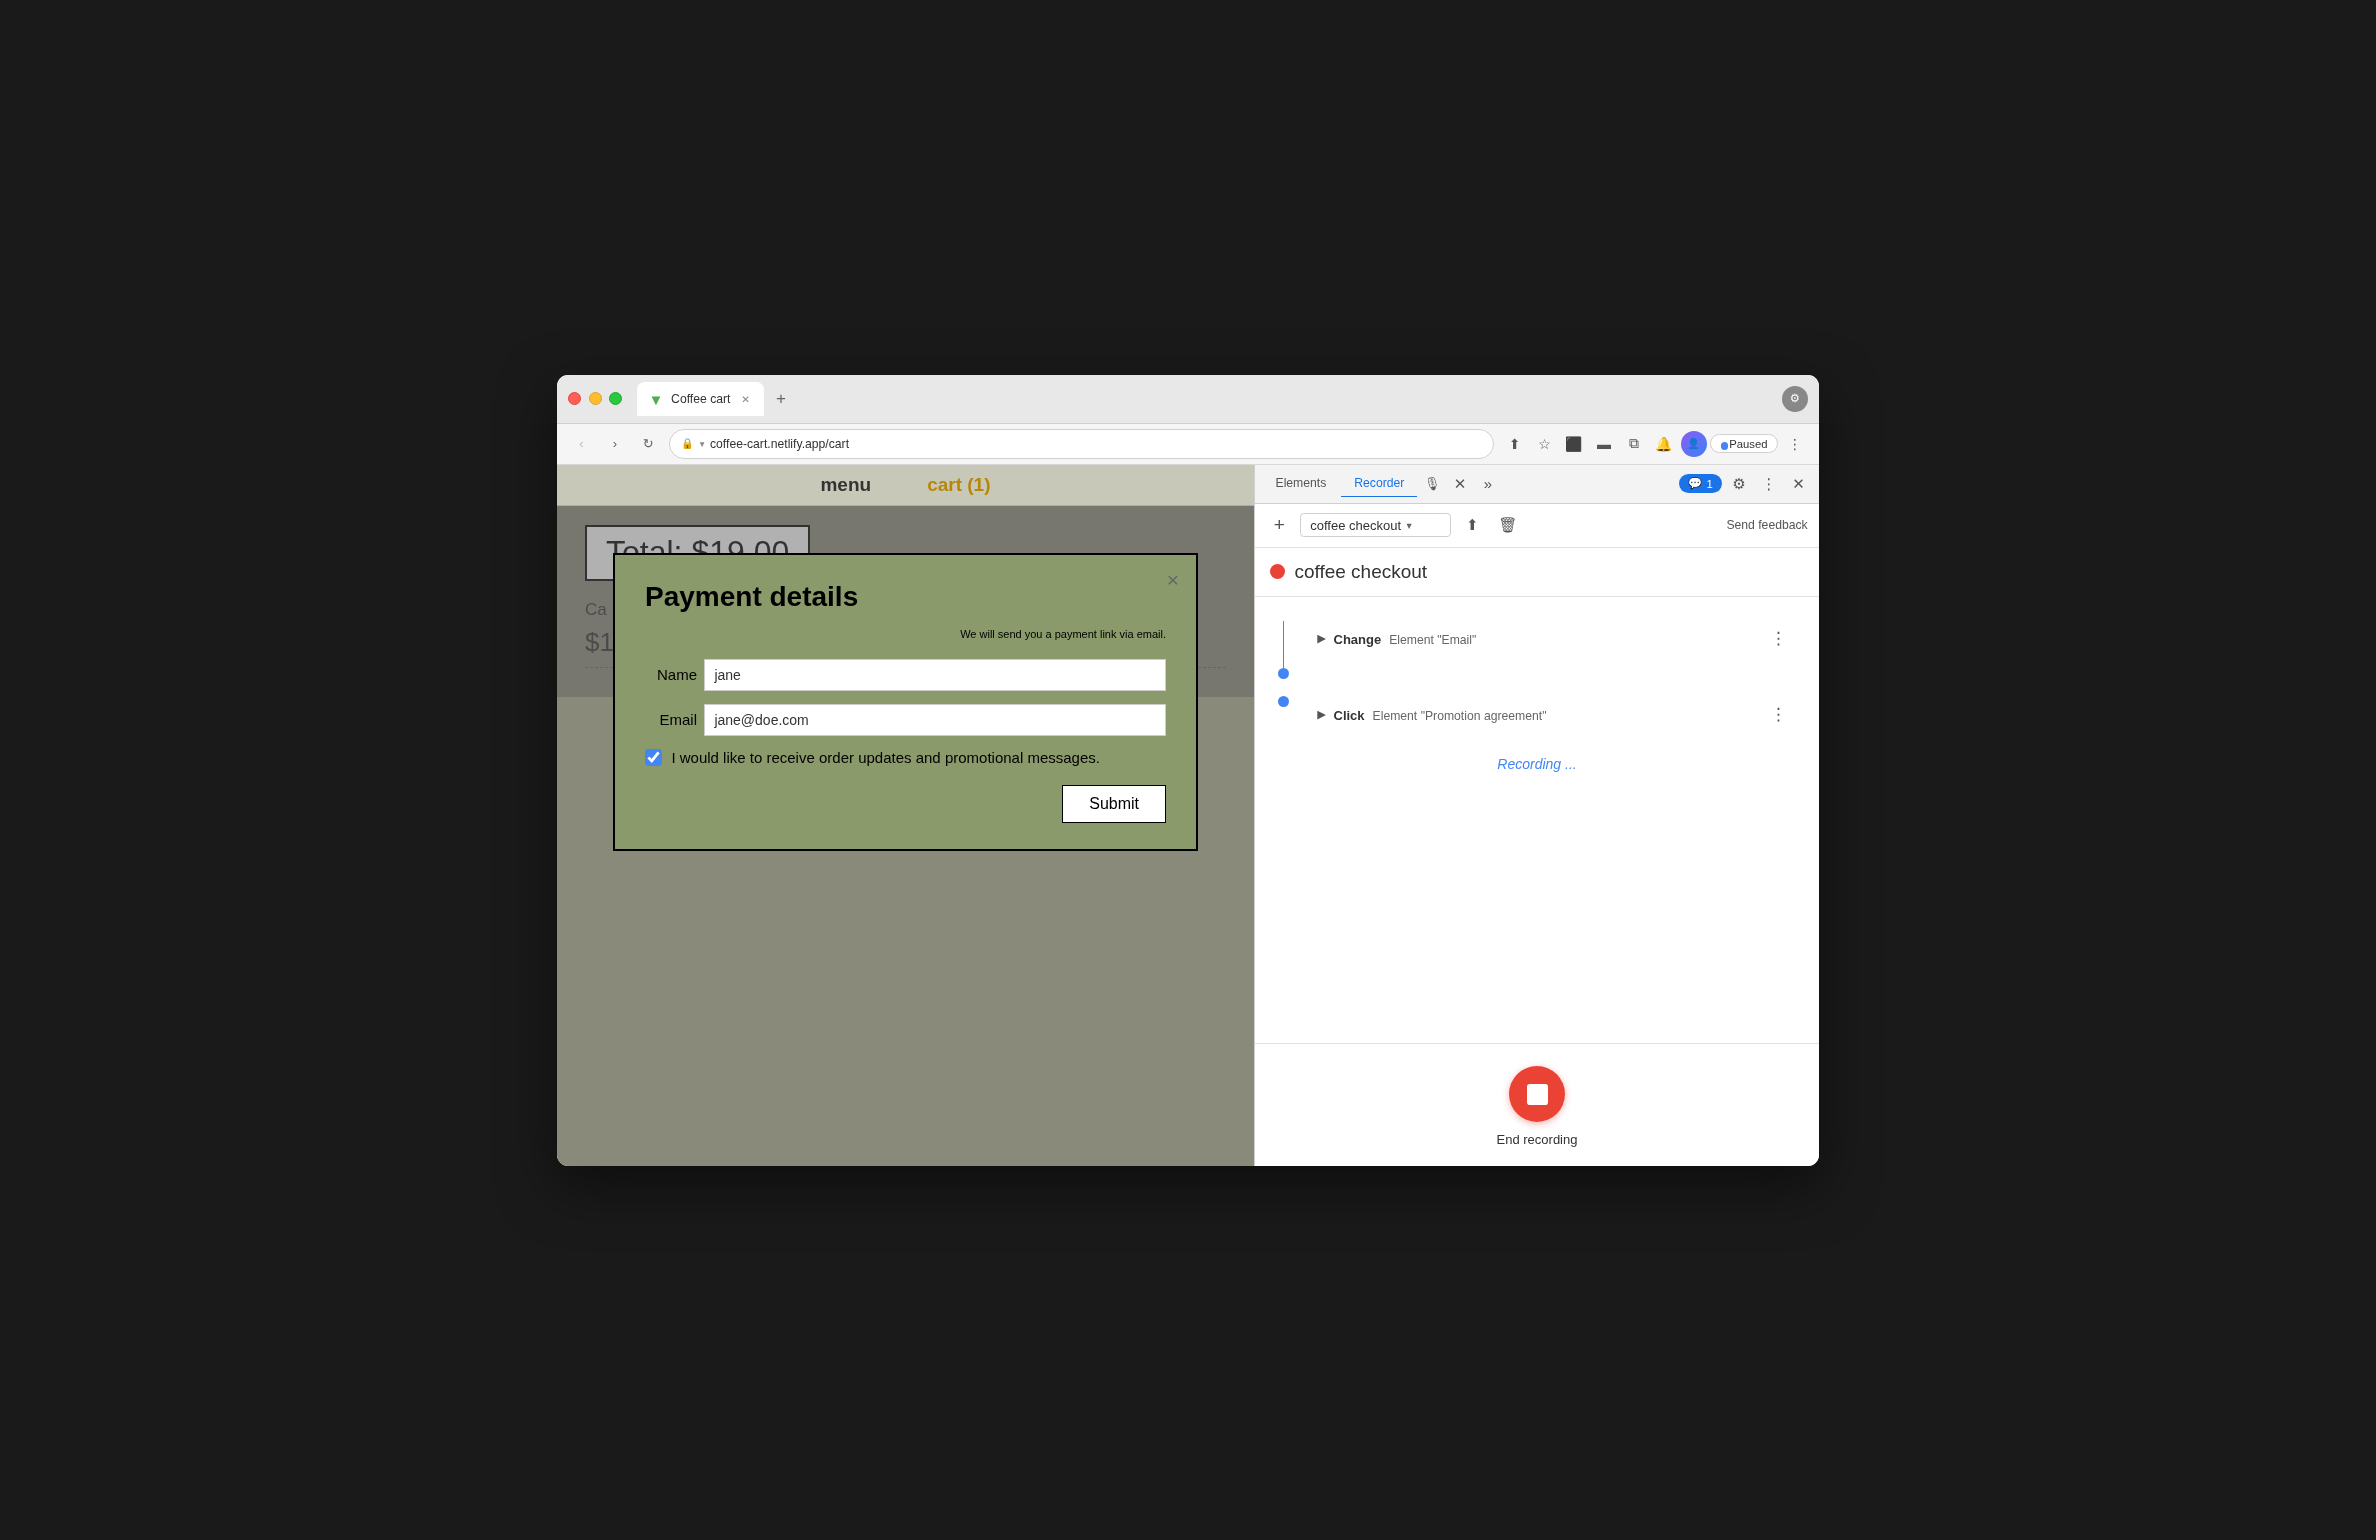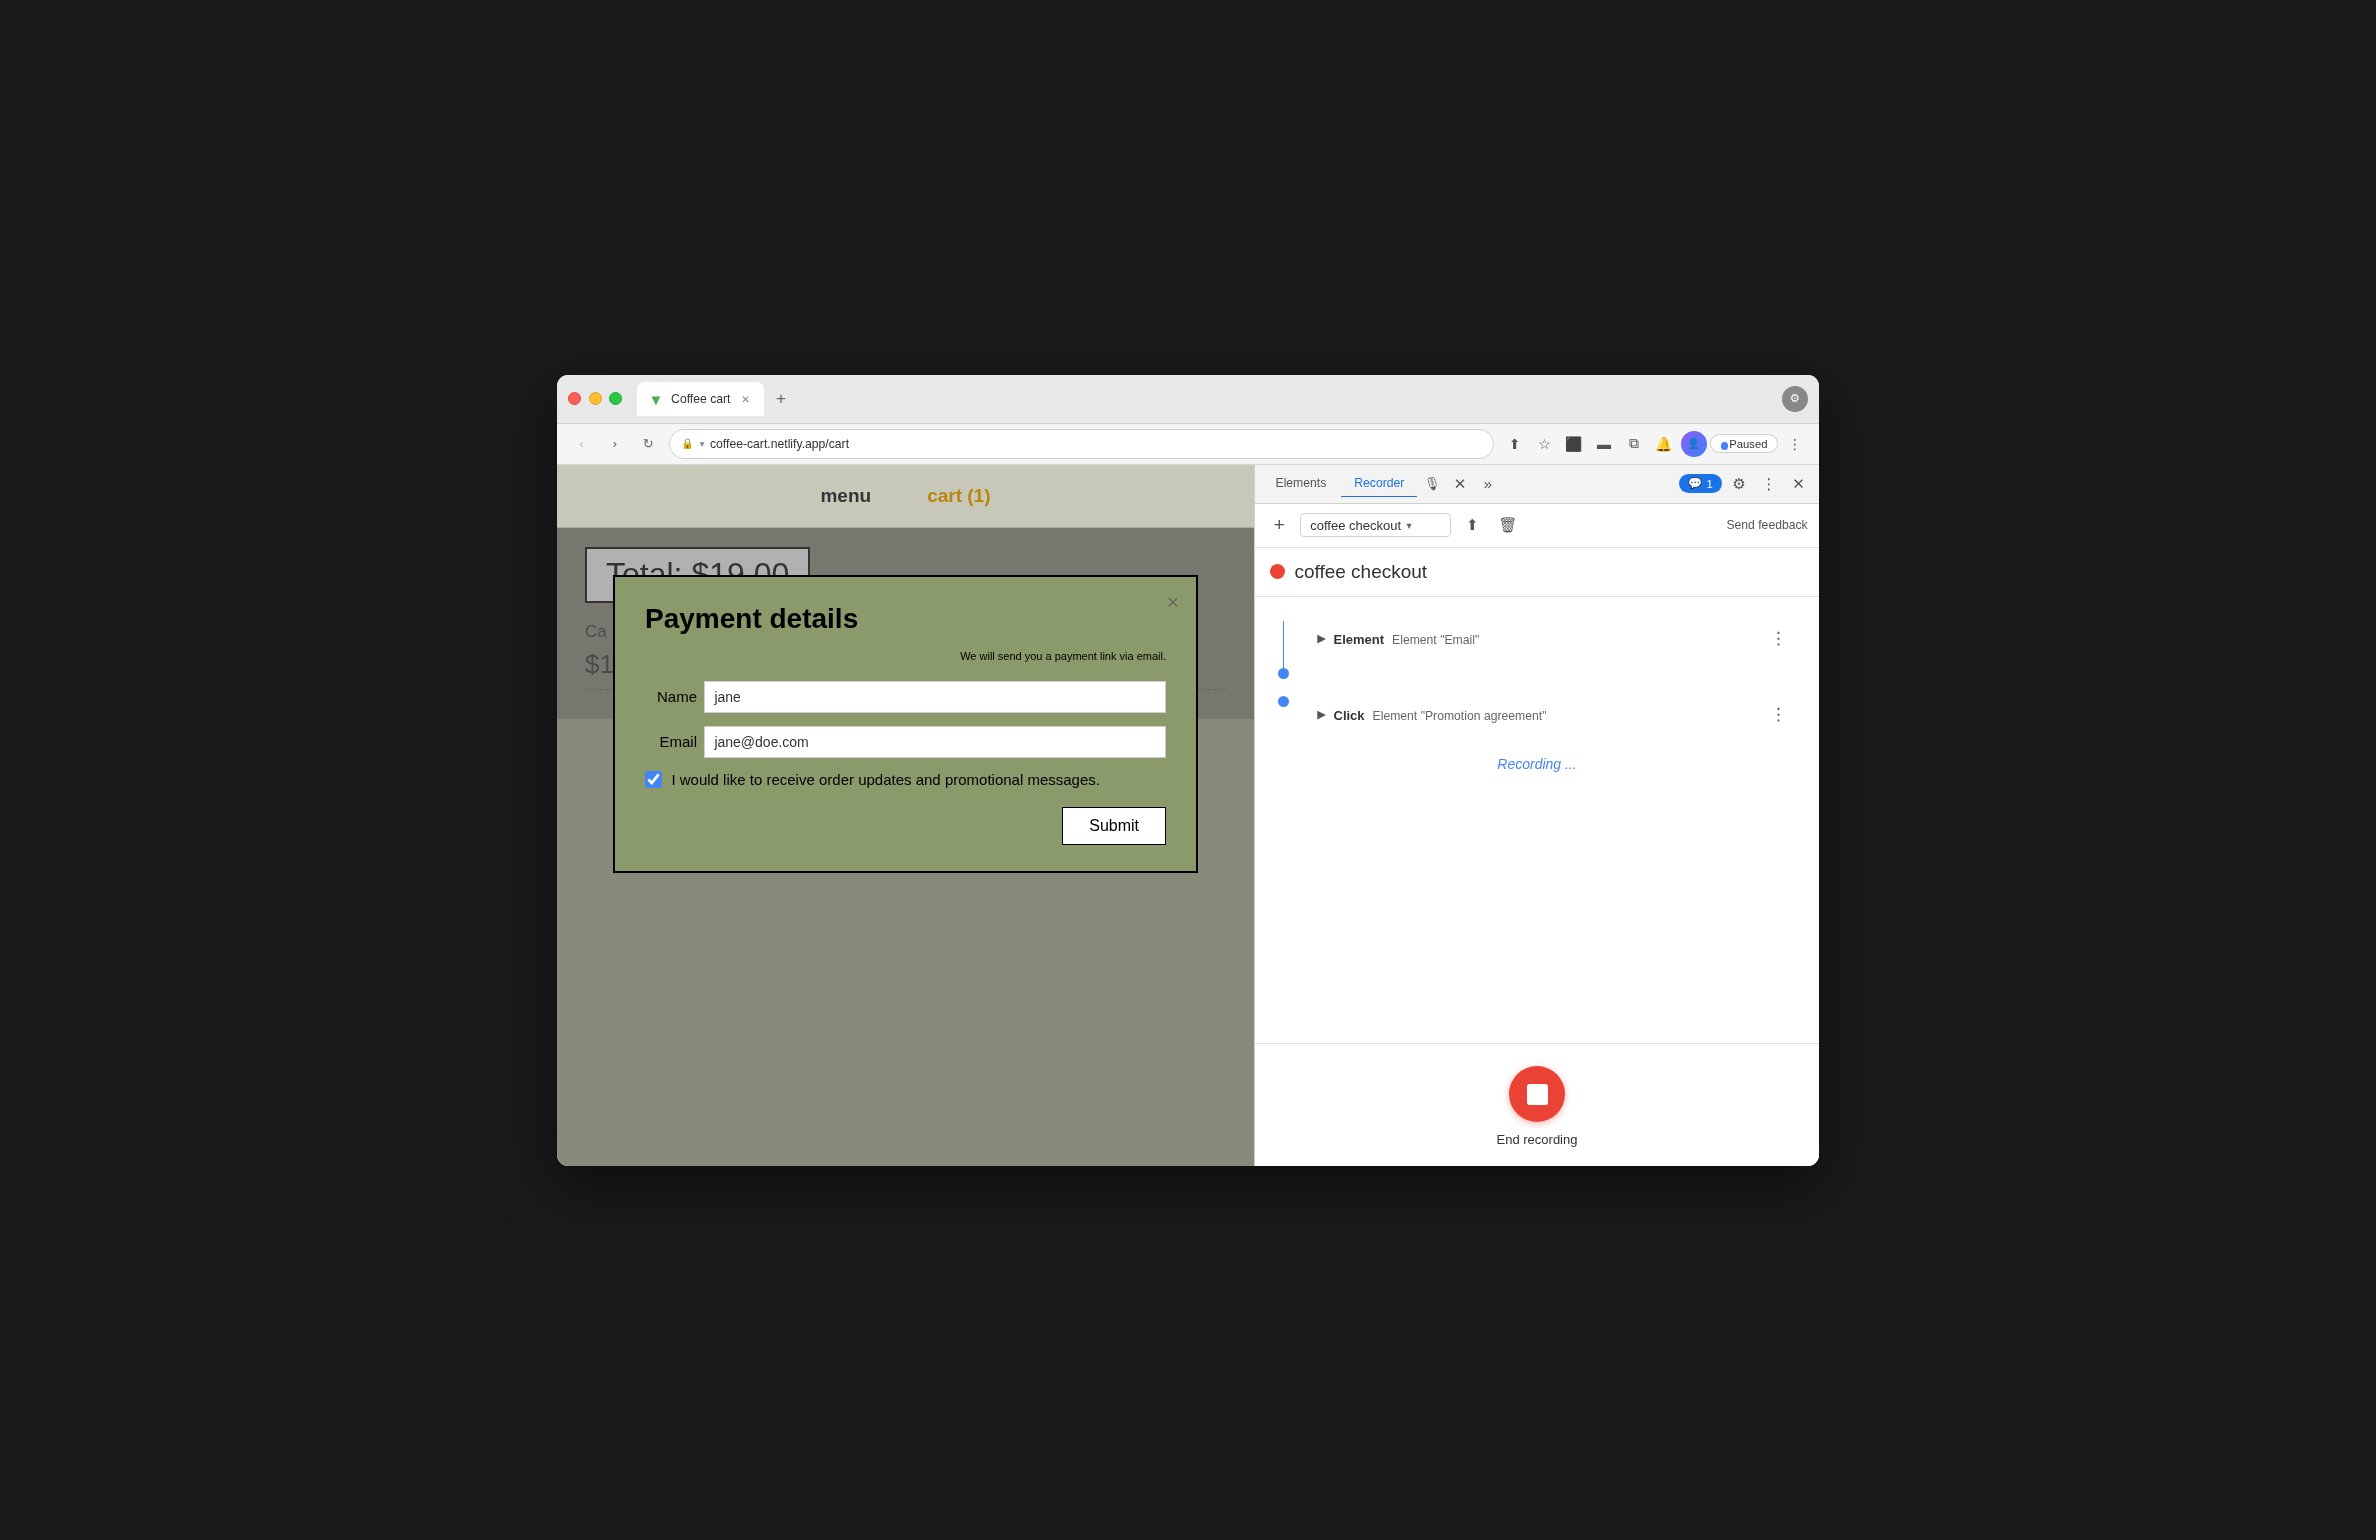--- a/index.html
+++ b/index.html
@@ -177,21 +177,21 @@
       background: #8a8a7a;
       position: relative;
       overflow: hidden;
     }
 
     .site-nav {
       background: #c8c8b8;
       display: flex;
       justify-content: center;
       align-items: center;
-      height: 63px;
+      height: 41px;
       gap: 56px;
       border-bottom: 0.9px solid #aaa;
     }
     .site-nav-item {
       font-size: 19px;
       font-weight: 700;
       color: #333;
       cursor: pointer;
     }
     .site-nav-item.active { color: #b8860b; }
@@ -707,21 +707,21 @@
 
         <div class="timeline-item">
           <div class="timeline-line-container">
             <div class="timeline-connector"></div>
             <div class="timeline-dot"></div>
           </div>
           <div class="timeline-content">
             <div class="timeline-step">
               <span class="step-expand">▶</span>
               <div>
-                <span class="step-title">Element</span>
+                <span class="step-title">Change</span>
                 <span class="step-subtitle">Element "Email"</span>
               </div>
               <span class="step-more">⋮</span>
             </div>
           </div>
         </div>
 
         <div class="timeline-item">
           <div class="timeline-line-container">
             <div class="timeline-dot"></div>

